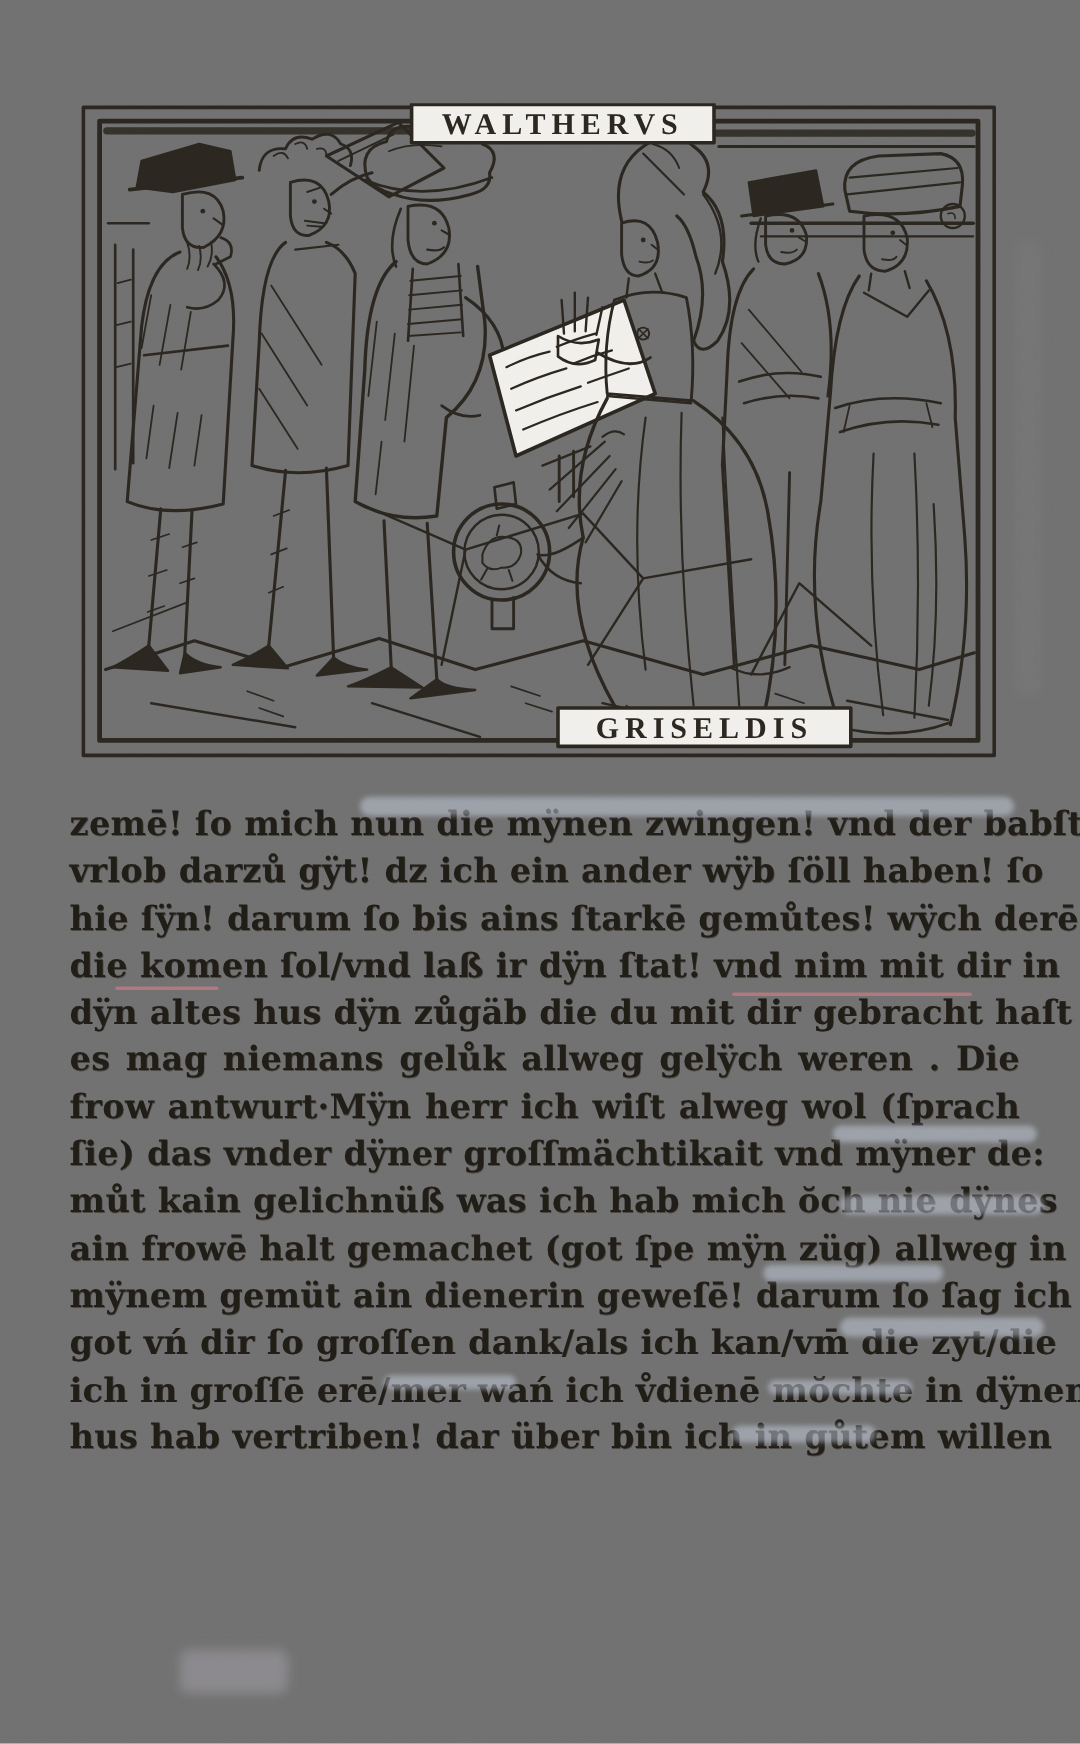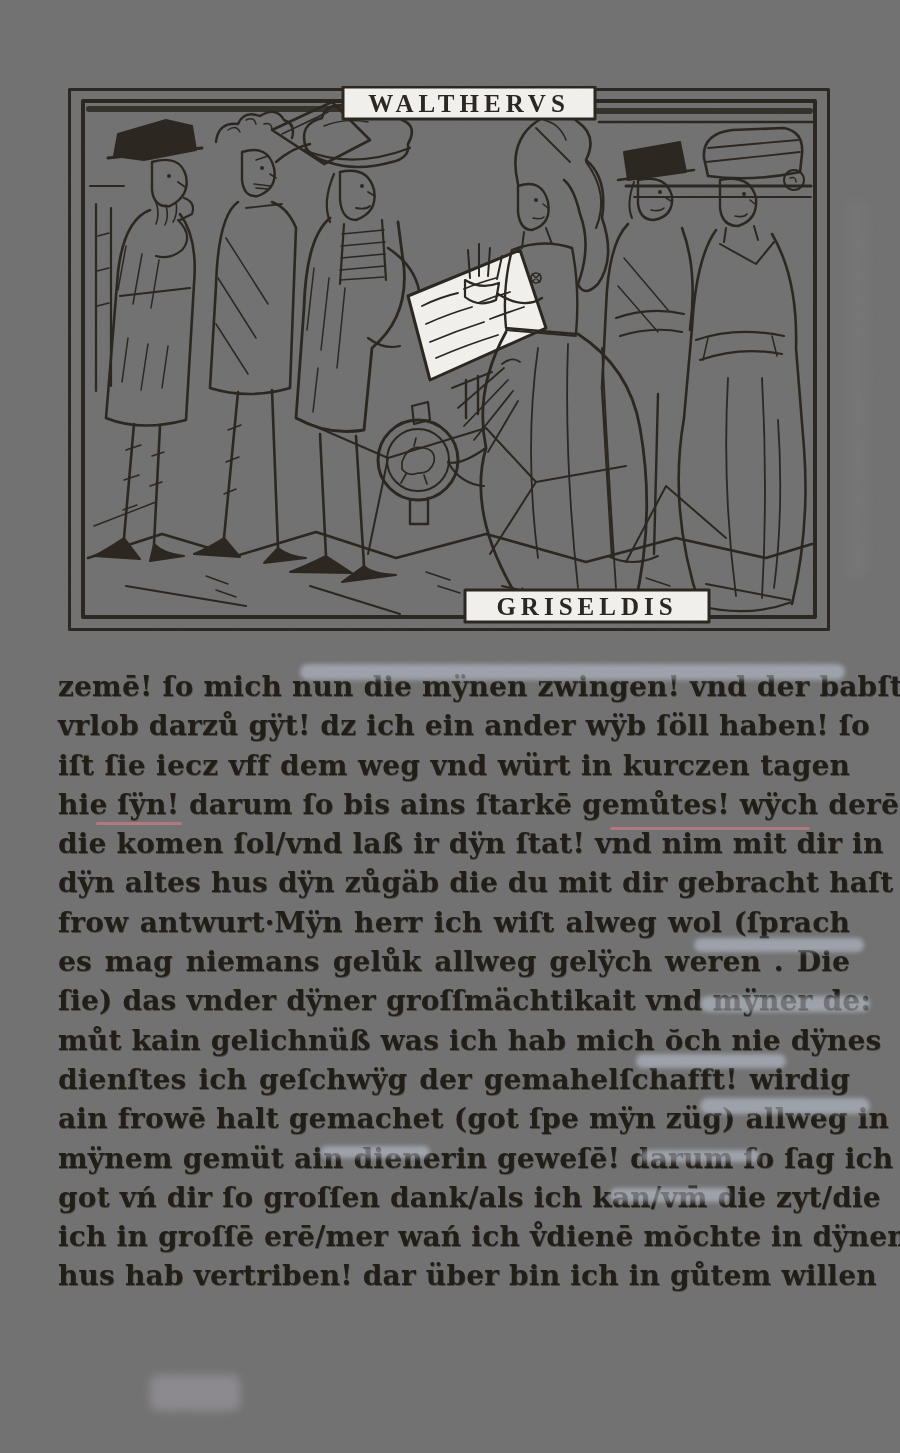--- a/index.html
+++ b/index.html
@@ -185,29 +185,27 @@
       <g>
         <rect x="399" y="504" width="244" height="32" fill="#f4f2ee" stroke-width="3"></rect>
         <text x="521" y="529" text-anchor="middle" fill="#2c2821" stroke="none" font-family="Liberation Serif,serif" font-size="25" font-weight="700" letter-spacing="5">GRISELDIS</text>
       </g>
     </g>
   </svg>
 
   <div class="textblock">
     <div class="line">zemē! ſo mich nun die mÿnen zwingen! vnd der babſt</div>
     <div class="line">vrlob darzů gÿt! dz ich ein ander wÿb ſöll haben! ſo</div>
-    <div class="line">iſt ſie iecz vff dem weg vnd würt in kurczen tagen</div>
     <div class="line">hie ſÿn! darum ſo bis ains ſtarkē gemůtes! wÿch derē</div>
     <div class="line">die komen ſol/vnd laß ir dÿn ſtat! vnd nim mit dir in</div>
     <div class="line">dÿn altes hus dÿn zůgäb die du mit dir gebracht haſt</div>
+    <div class="line">es mag niemans gelůk allweg gelÿch weren . Die</div>
     <div class="line">frow antwurt·Mÿn herr ich wiſt alweg wol (ſprach</div>
-    <div class="line">es mag niemans gelůk allweg gelÿch weren . Die</div>
     <div class="line">ſie) das vnder dÿner groſſmächtikait vnd mÿner de:</div>
     <div class="line">můt kain gelichnüß was ich hab mich ŏch nie dÿnes</div>
-    <div class="line">dienſtes ich geſchwÿg der gemahelſchafft! wirdig</div>
     <div class="line">ain frowē halt gemachet (got ſpe mÿn züg) allweg in</div>
     <div class="line">mÿnem gemüt ain dienerin geweſē! darum ſo ſag ich</div>
     <div class="line">got vń dir ſo groſſen dank/als ich kan/vm̄ die zyt/die</div>
     <div class="line">ich in groſſē erē/mer wań ich v̊dienē mŏchte in dÿnem</div>
     <div class="line">hus hab vertriben! dar über bin ich in gůtem willen</div>
   </div>
 
   <div class="stain" style="left:300px;top:664px;width:545px;height:16px;"></div>
   <div class="stain" style="left:694px;top:938px;width:170px;height:14px;"></div>
   <div class="stain" style="left:700px;top:996px;width:170px;height:16px;"></div>

